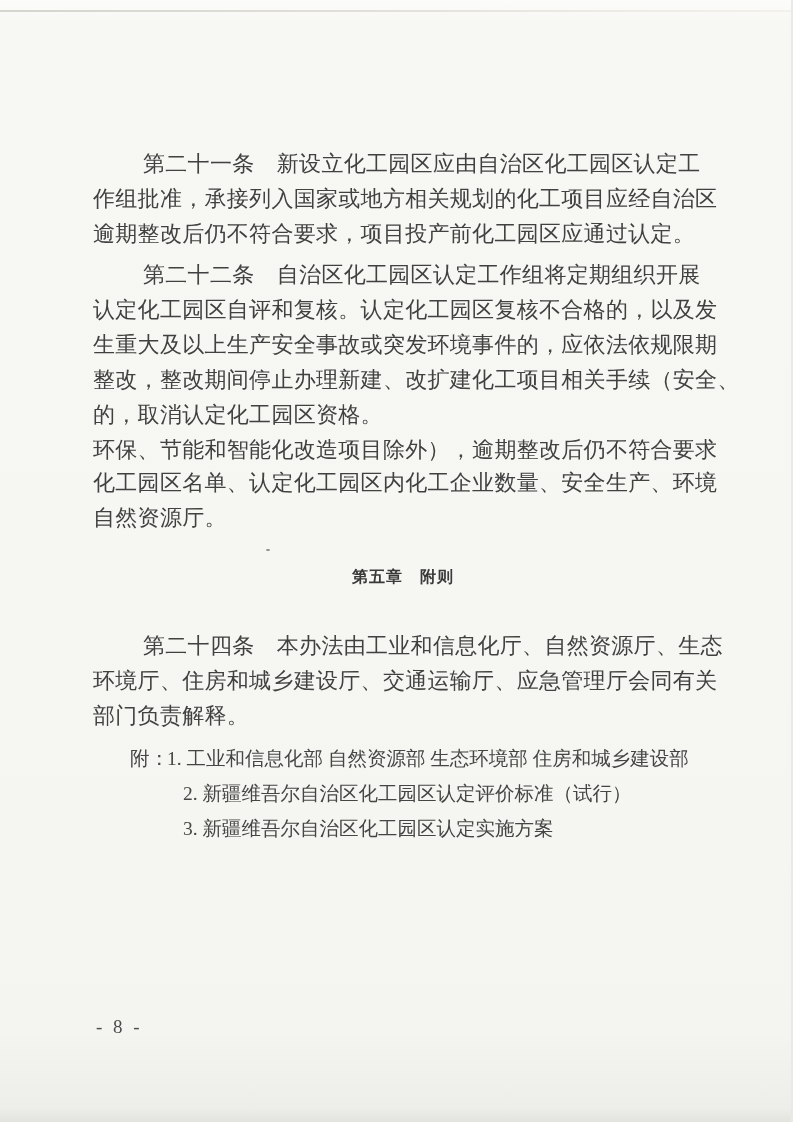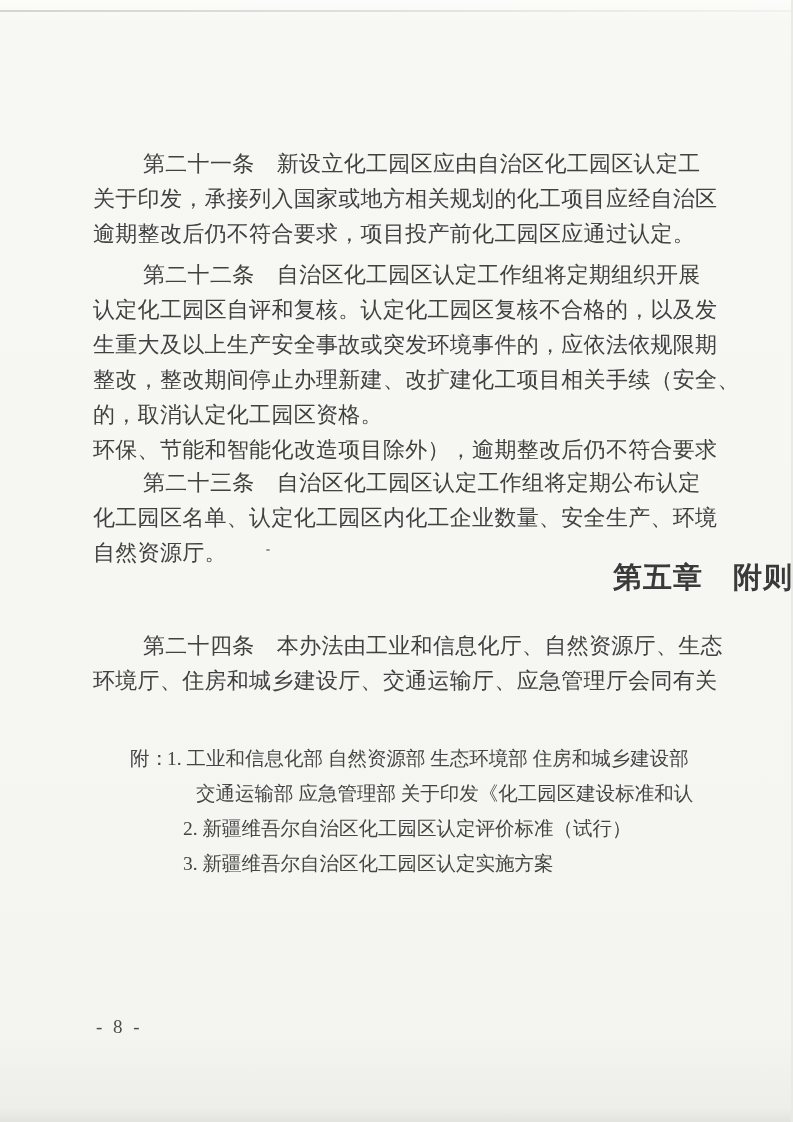--- a/index.html
+++ b/index.html
@@ -27,23 +27,23 @@
     color:#414141;
   }
   .line{white-space:nowrap;}
   .line.indent{padding-left:50px;}
   #p1{top:146px;}
   #p2{top:257px;}
   #p3{top:465px;}
   #p4{top:628px;}
   .chapter-heading{
     position:absolute;top:562px;left:13px;width:780px;
-    text-align:right;
+    text-align:center;
     font-family:Liberation Serif, serif;
-    font-weight:700;font-size:29px;line-height:30px;letter-spacing:1px;
+    font-weight:700;font-size:16px;line-height:30px;letter-spacing:1px;
     color:#3a3a3a;
   }
   .attachment{
     position:absolute;top:741px;left:130px;width:600px;
     font-size:19.5px;line-height:35px;color:#454545;
   }
   .attachment .attach-label{position:absolute;left:0;top:0;}
   .attachment .al-1{padding-left:37px;}
   .attachment .al-2{padding-left:66px;}
   .attachment .al-3{padding-left:60px;}
@@ -60,52 +60,51 @@
 </style>
 </head>
 <body>
 
 <div class="page">
 
   <div class="scan-top-edge"></div>
 
   <div class="body-block" id="p1">
     <div class="line indent">第二十一条　新设立化工园区应由自治区化工园区认定工</div>
-    <div class="line">关于印发，承接列入国家或地方相关规划的化工项目应经自治区</div>
+    <div class="line">作组批准，承接列入国家或地方相关规划的化工项目应经自治区</div>
     <div class="line">逾期整改后仍不符合要求，项目投产前化工园区应通过认定。</div>
   </div>
 
   <div class="body-block" id="p2">
     <div class="line indent">第二十二条　自治区化工园区认定工作组将定期组织开展</div>
     <div class="line">认定化工园区自评和复核。认定化工园区复核不合格的，以及发</div>
     <div class="line">生重大及以上生产安全事故或突发环境事件的，应依法依规限期</div>
     <div class="line">整改，整改期间停止办理新建、改扩建化工项目相关手续（安全、</div>
     <div class="line">的，取消认定化工园区资格。</div>
     <div class="line">环保、节能和智能化改造项目除外），逾期整改后仍不符合要求</div>
   </div>
 
   <div class="body-block" id="p3">
-    <div class="line indent">第二十三条　自治区化工园区认定工作组将定期公布认定</div>
     <div class="line">化工园区名单、认定化工园区内化工企业数量、安全生产、环境</div>
     <div class="line">自然资源厅。</div>
   </div>
 
   <div class="speck"></div>
 
   <div class="chapter-heading">第五章　附则</div>
 
   <div class="body-block" id="p4">
     <div class="line indent">第二十四条　本办法由工业和信息化厅、自然资源厅、生态</div>
     <div class="line">环境厅、住房和城乡建设厅、交通运输厅、应急管理厅会同有关</div>
+    <div class="line">部门负责解释。</div>
   </div>
 
   <div class="attachment">
     <span class="attach-label">附：</span>
     <div class="line al-1">1. 工业和信息化部 自然资源部 生态环境部 住房和城乡建设部</div>
-    <div class="line al-2">交通运输部 应急管理部 关于印发《化工园区建设标准和认</div>
     <div class="line al-4">2. 新疆维吾尔自治区化工园区认定评价标准（试行）</div>
     <div class="line al-5">3. 新疆维吾尔自治区化工园区认定实施方案</div>
   </div>
 
   <div class="page-number">- 8 -</div>
 
   <div class="scan-bottom-shade"></div>
 
 </div>
 

